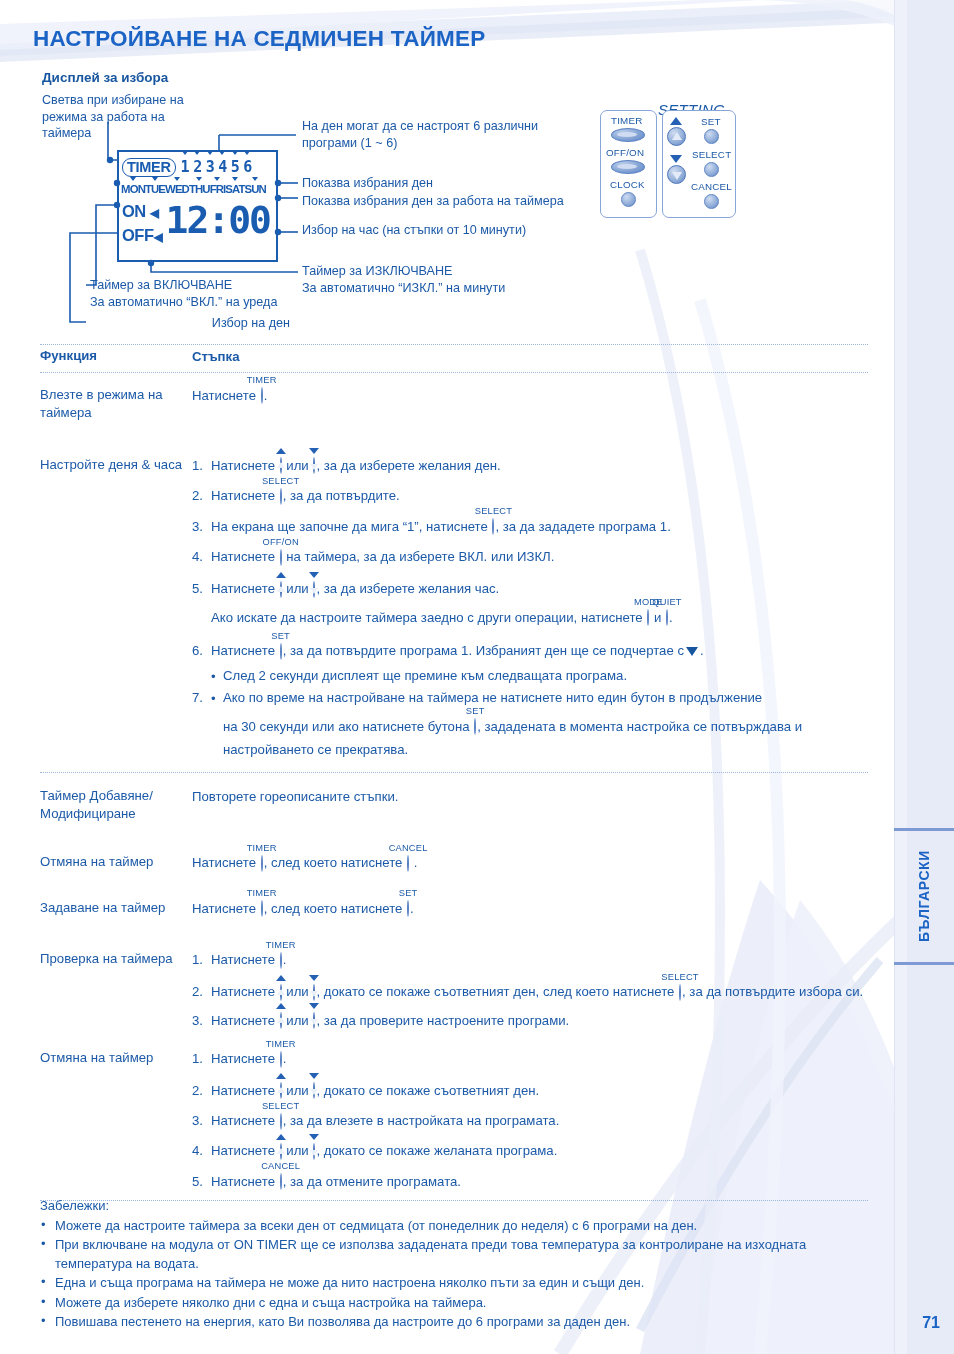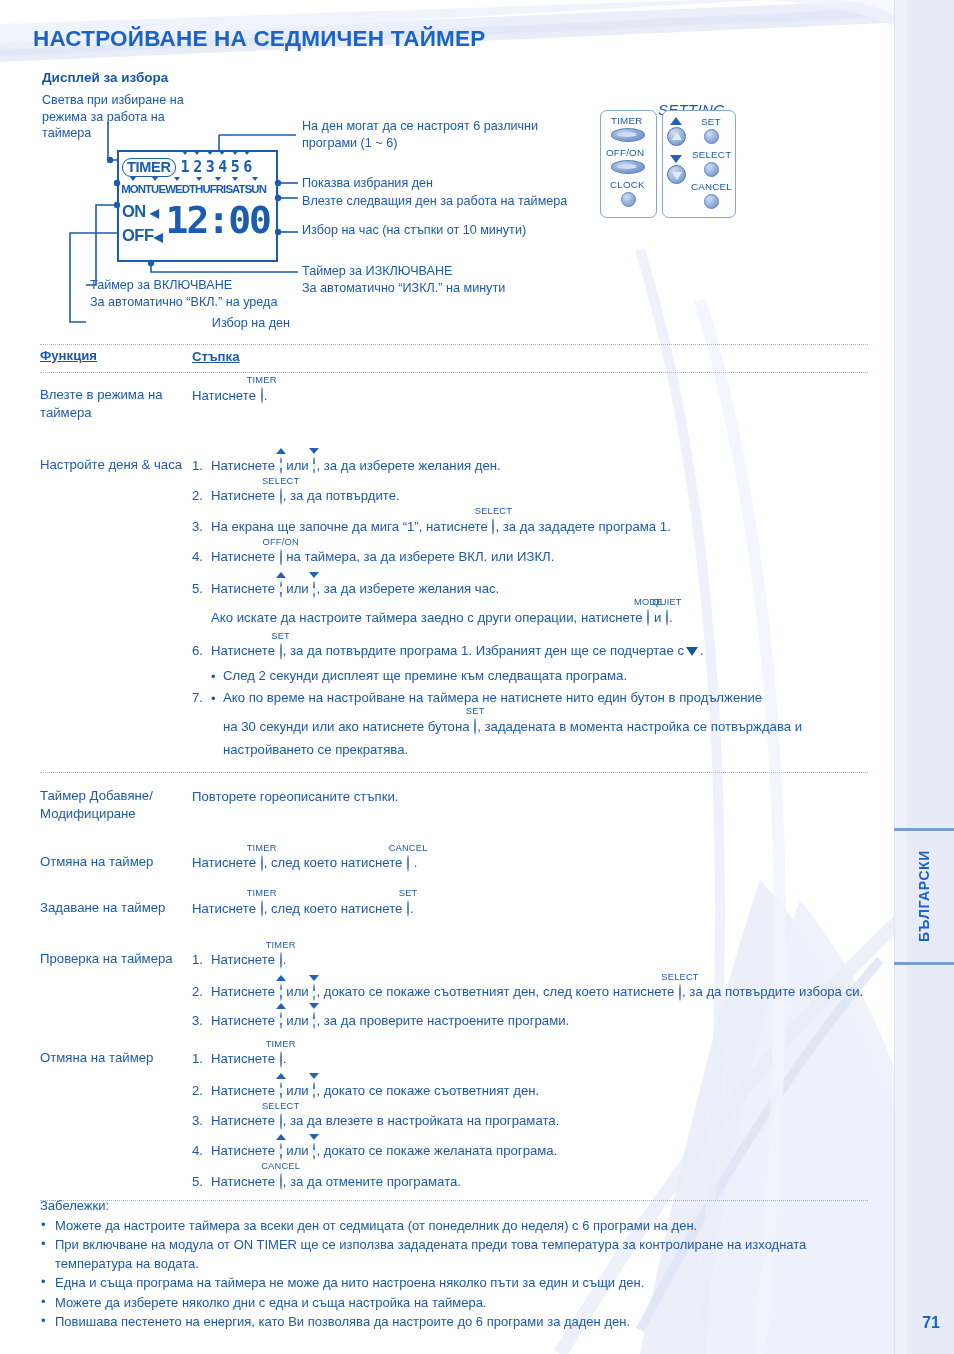--- a/index.html
+++ b/index.html
@@ -108,21 +108,21 @@
     content: "";
     position: absolute; left: 50%; top: -7px;
     transform: translateX(-50%);
     border-left: 3.5px solid transparent;
     border-right: 3.5px solid transparent;
     border-top: 4.5px solid #1a5cb0;
   }
   .lcd-days {
     position: absolute; left: 2px; top: 31px;
     width: 145px;
-    display: flex; justify-content: flex-end;
+    display: flex; justify-content: center;
     font-size: 11.4px; font-weight: bold; color: #1a5cb0;
     letter-spacing: -.9px;
   }
   .lcd-days span { position: relative; }
   .lcd-days span::before {
     content: "";
     position: absolute; left: 50%; top: -6px;
     transform: translateX(-50%);
     border-left: 3.2px solid transparent;
     border-right: 3.2px solid transparent;
@@ -237,21 +237,20 @@
     width: 828px;
   }
   .dotted {
     border-top: 1.6px dotted #9db6dd;
     height: 0;
   }
   .tbl-head {
     display: flex;
     font-size: 13.4px; font-weight: bold; color: #17569f;
     padding: 2px 0 5px 0;
-    text-decoration: underline;
   }
   .tbl-head .col-fn   { width: 152px; }
   .tbl-row {
     display: flex;
     padding: 13px 0 11px 0;
   }
   .col-fn {
     width: 152px; flex: 0 0 152px;
     font-size: 13.2px; line-height: 1.36;
     color: #1c5aa8;
@@ -416,21 +415,21 @@
     <div class="right-panel-inner"></div>
   </div>
 
   <div class="page-title">НАСТРОЙВАНЕ НА СЕДМИЧЕН ТАЙМЕР</div>
 
   <div class="section-heading">Дисплей за избора</div>
 
   <div class="callout c-left-top">Светва при избиране на режима за работа на таймера</div>
   <div class="callout c-prog">На ден могат да се настроят 6 различни програми (1 ~ 6)</div>
   <div class="callout c-selday">Показва избрания ден</div>
-  <div class="callout c-nextday">Влезте следващия ден за работа на таймера</div>
+  <div class="callout c-nextday">Показва избрания ден за работа на таймера</div>
   <div class="callout c-hour">Избор на час (на стъпки от 10 минути)</div>
   <div class="callout c-offtimer">
     <div>Таймер за ИЗКЛЮЧВАНЕ</div>
     <div>За автоматично “ИЗКЛ.” на минути</div>
   </div>
   <div class="callout c-ontimer">
     <div>Таймер за ВКЛЮЧВАНЕ</div>
     <div>За автоматично “ВКЛ.” на уреда</div>
   </div>
   <div class="callout c-dayselect">Избор на ден</div>

